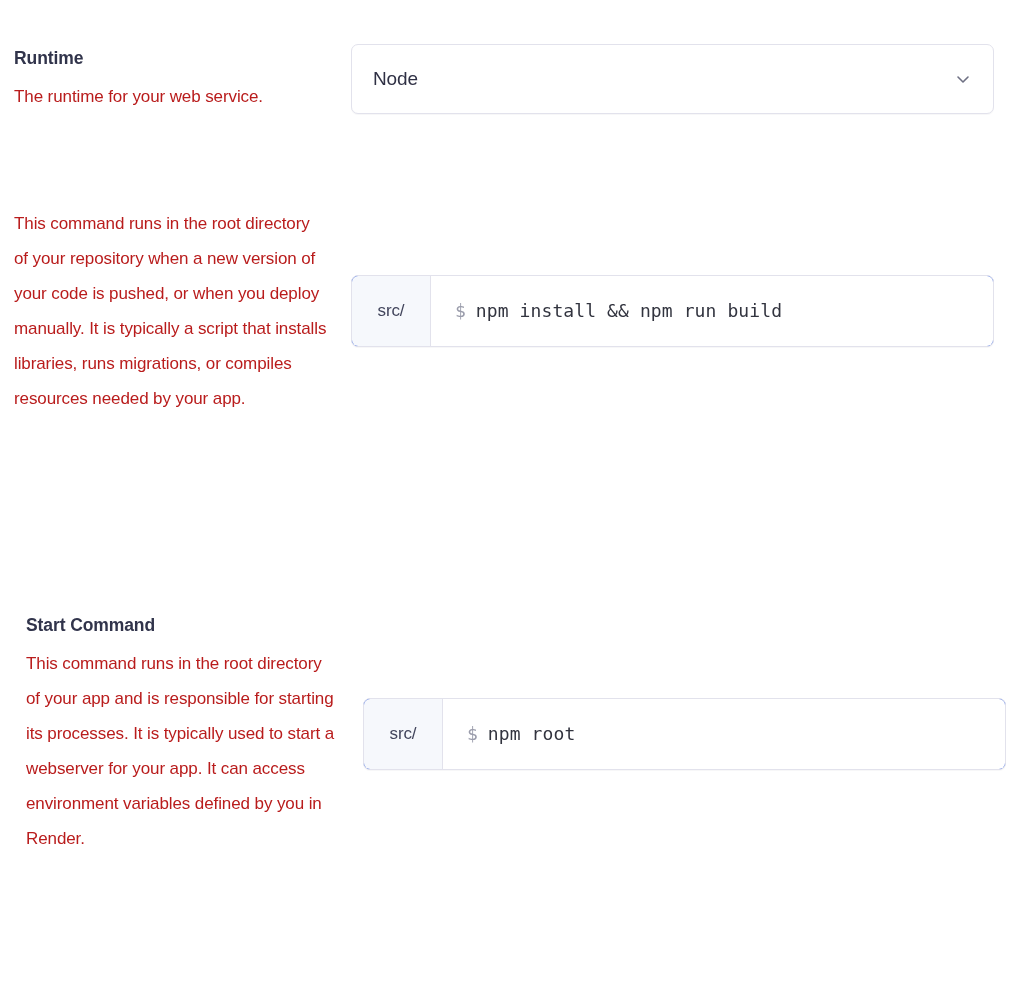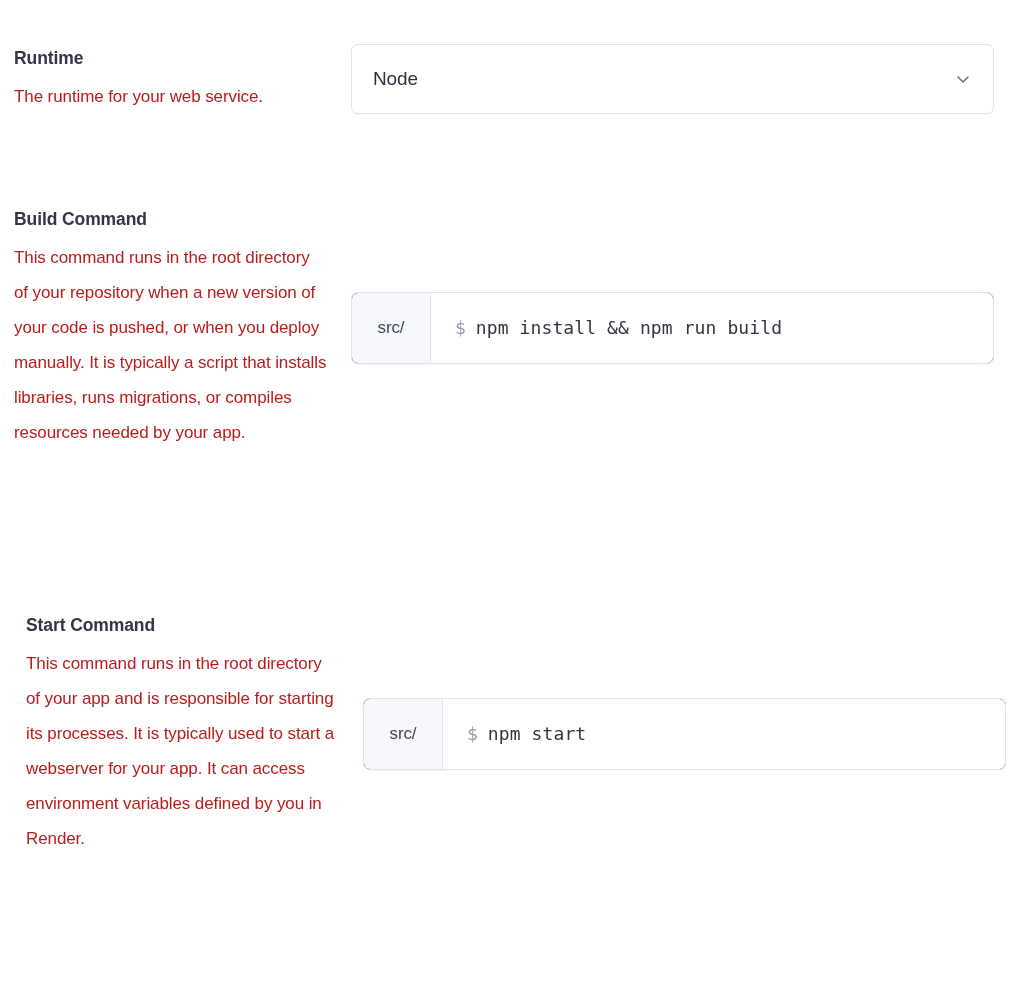--- a/index.html
+++ b/index.html
@@ -161,21 +161,20 @@
           <svg width="20" height="20" viewBox="0 0 20 20" fill="none" xmlns="http://www.w3.org/2000/svg" aria-hidden="true">
             <path d="M5 8 L10 13 L15 8" stroke="currentColor" stroke-width="1.6" stroke-linecap="round" stroke-linejoin="round"></path>
           </svg>
         </span>
       </div>
     </div>
   </div>
 
   <div class="field-row" style="top:206px;">
     <div class="field-label-col">
-      <div class="field-title">Build Command</div>
       <p class="field-desc">This command runs in the root directory of your repository when a new version of your code is pushed, or when you deploy manually. It is typically a script that installs libraries, runs migrations, or compiles resources needed by your app.</p>
     </div>
     <div class="field-control-col">
       <div class="command-box">
         <div class="command-prefix">src/</div>
         <div class="command-input-area">
           <span class="command-prompt">$</span>
           <span class="command-text">npm install &amp;&amp; npm run build</span>
         </div>
       </div>
@@ -185,19 +184,19 @@
   <div class="field-row" style="top:612px;margin-left:12px;">
     <div class="field-label-col">
       <div class="field-title">Start Command</div>
       <p class="field-desc">This command runs in the root directory of your app and is responsible for starting its processes. It is typically used to start a webserver for your app. It can access environment variables defined by you in Render.</p>
     </div>
     <div class="field-control-col">
       <div class="command-box">
         <div class="command-prefix">src/</div>
         <div class="command-input-area">
           <span class="command-prompt">$</span>
-          <span class="command-text">npm start</span>
+          <span class="command-text">npm root</span>
         </div>
       </div>
     </div>
   </div>
 
 </div>
 
 </body></html>

